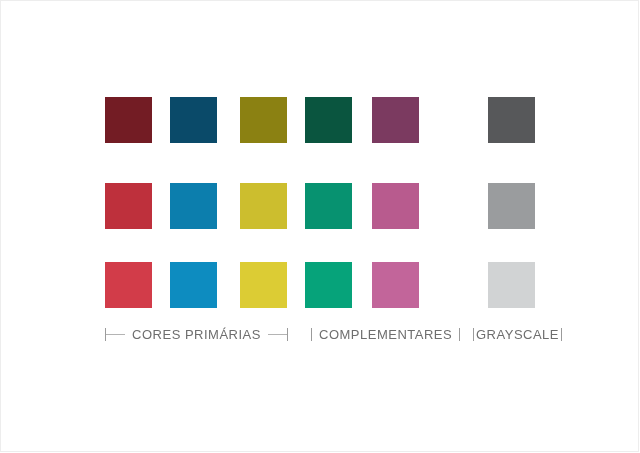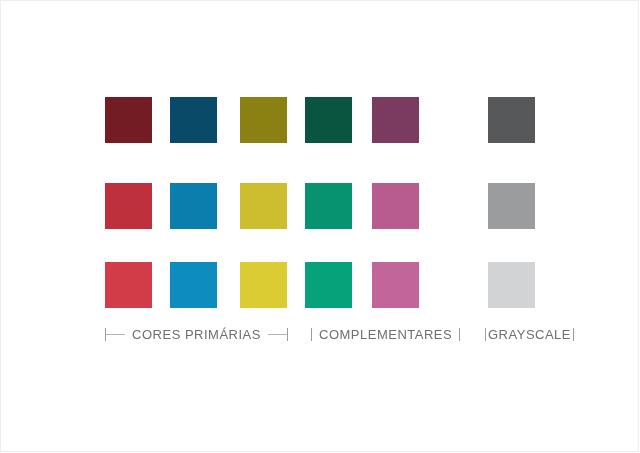--- a/index.html
+++ b/index.html
@@ -69,21 +69,21 @@
   }
   .legend-group {
     position: absolute;
     top: 0;
     height: 16px;
     display: flex;
     align-items: center;
   }
   .legend-group.g0 { left: 0px;   width: 183px; }
   .legend-group.g1 { left: 206px; width: 136px; }
-  .legend-group.g2 { left: 380px; width: 60px; }
+  .legend-group.g2 { left: 368px; width: 60px; }
 
   .tick {
     flex: 0 0 auto;
     width: 1px;
     height: 13px;
     background: #9b9b9b;
   }
   .rule {
     flex: 1 1 auto;
     height: 1px;

